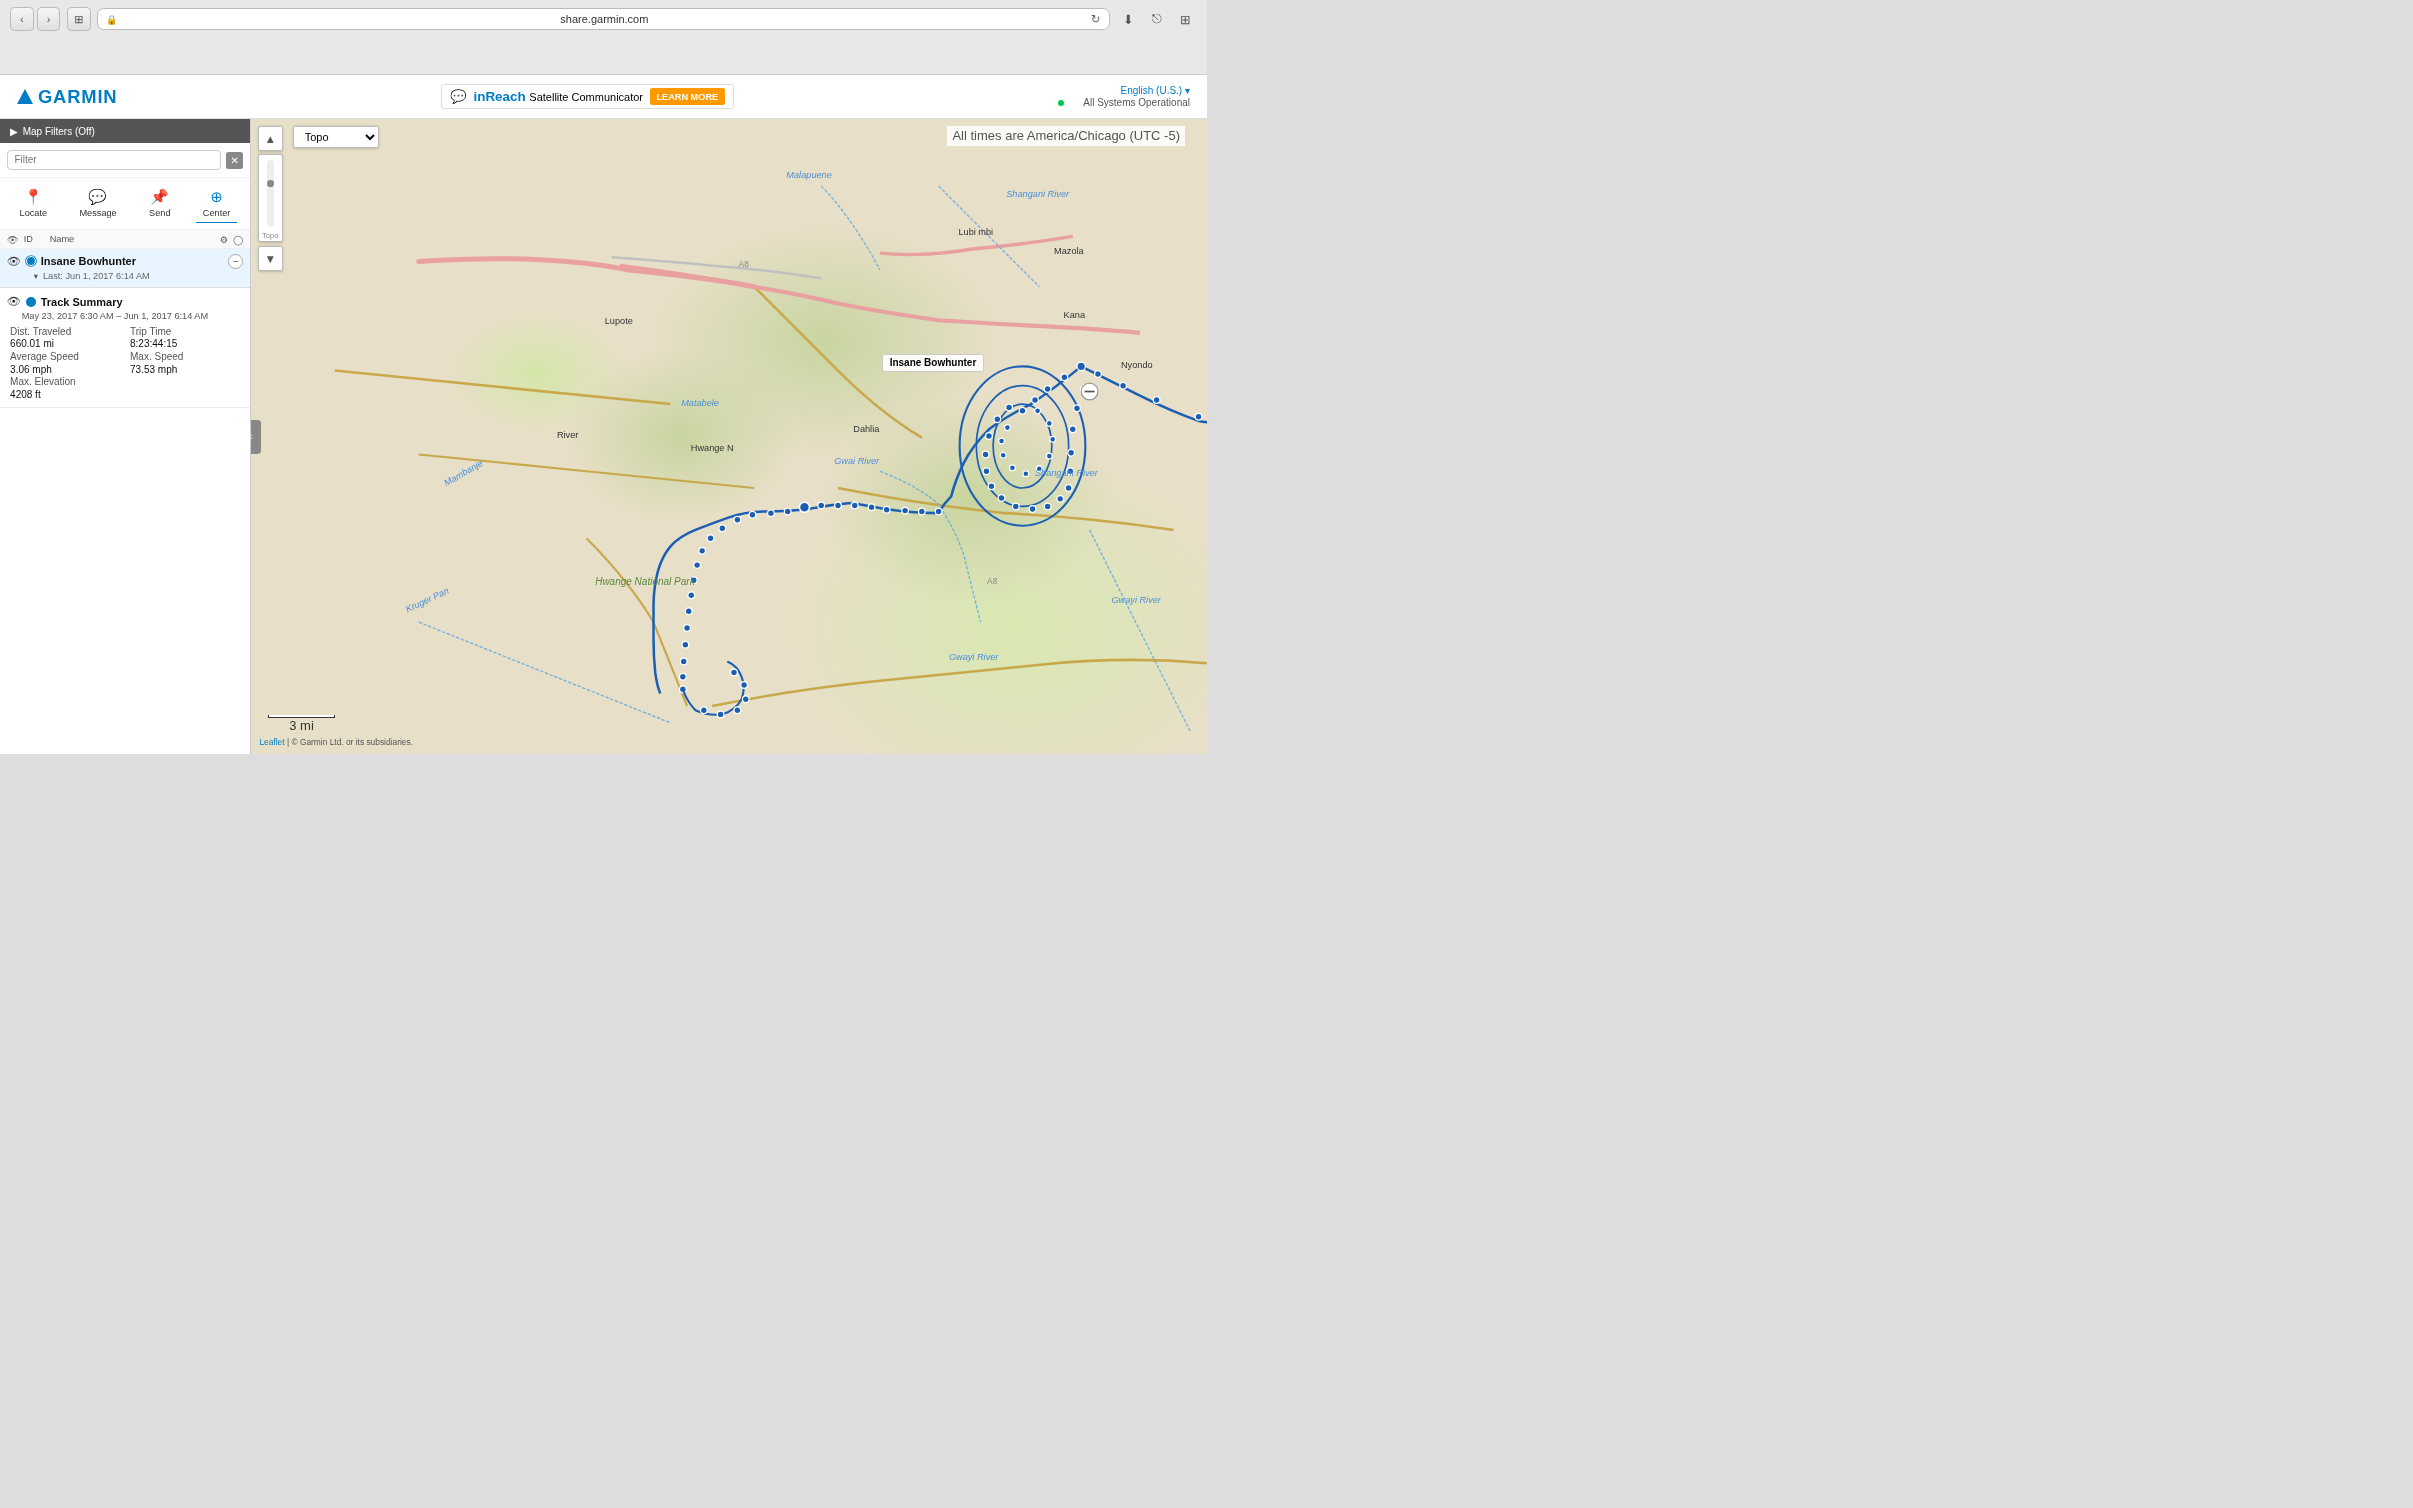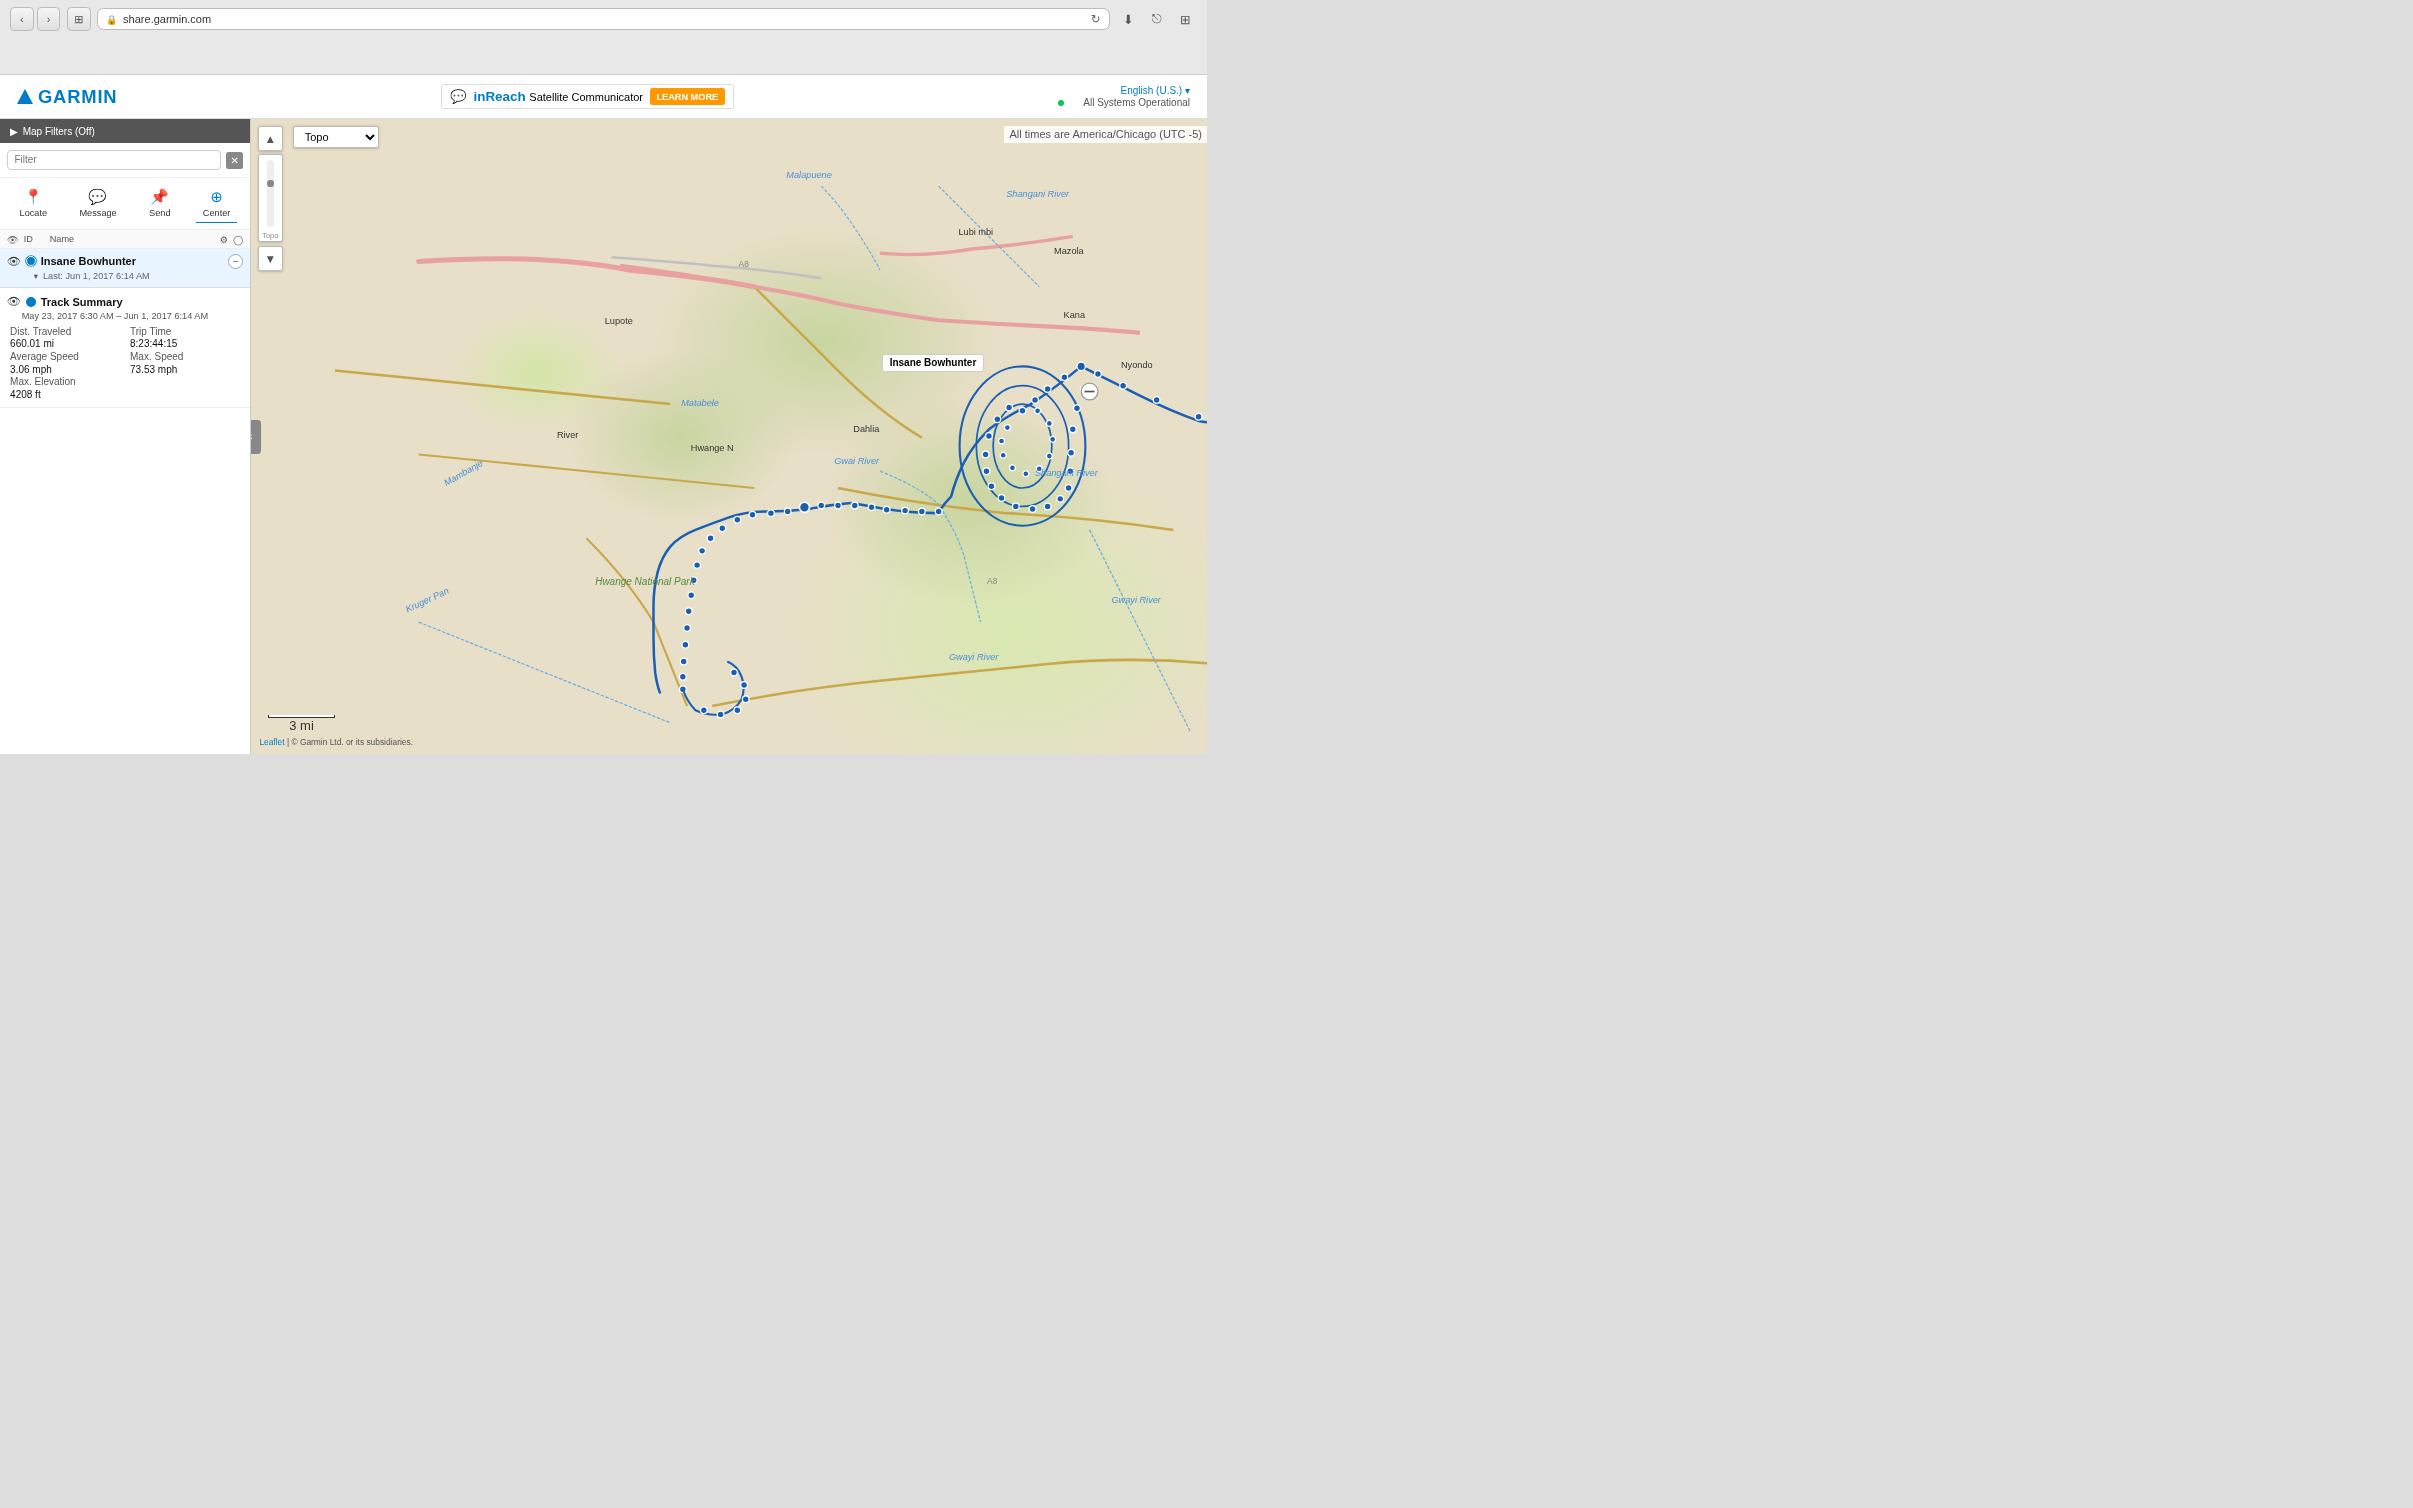--- a/index.html
+++ b/index.html
@@ -24,21 +24,21 @@
       width: 23.5px; height: 23.5px; border: 0.8px solid #bbb; border-radius: 4.2px;
       background: linear-gradient(#f5f5f5, #e0e0e0); cursor: pointer;
       display: flex; align-items: center; justify-content: center; font-size: 11px; color: #555;
     }
     .address-bar {
       flex: 1; display: flex; align-items: center; background: white;
       border: 0.8px solid #bbb; border-radius: 6.7px; padding: 3.4px 8.4px; gap: 5px;
       font-size: 11px; color: #333;
     }
     .lock-icon { color: #aaa; font-size: 9.2px; }
-    .address-text { flex: 1; text-align: left; }
+    .address-text { flex: 1; text-align: center; }
     .reload-btn { color: #666; cursor: pointer; font-size: 11.7px; }
     .toolbar-right { display: flex; gap: 5px; align-items: center; }
     .toolbar-icon-btn {
       width: 23.5px; height: 23.5px; border: none; background: transparent;
       cursor: pointer; display: flex; align-items: center; justify-content: center; color: #555; font-size: 12.6px;
     }
 
     
     .garmin-header {
       background: white; border-bottom: 0.8px solid #ddd;
@@ -184,22 +184,22 @@
     .map-type-selector {
       position: absolute; top: 6.7px; left: 42px; z-index: 10;
     }
     .map-type-select {
       background: white; border: 0.8px solid #bbb; border-radius: 2.5px;
       padding: 3.4px 17px 3.4px 6.7px; font-size: 11px; cursor: pointer;
       box-shadow: 0 0.8px 2.5px rgba(0,0,0,0.2); appearance: auto;
     }
 
     .map-timestamp {
-      position: absolute; top: 6.7px; right: 0; z-index: 10;
-      background: rgba(255,255,255,0.85); font-size: 11px; color: #555; padding: 2.5px 5px; border-radius: 0;
+      position: absolute; top: 6.7px; right: 22px; z-index: 10;
+      background: rgba(255,255,255,0.85); font-size: 13px; color: #555; padding: 2.5px 5px; border-radius: 0;
     }
 
     .sidebar-collapse-btn {
       position: absolute; top: 50%; left: -10px; transform: translateY(-50%);
       width: 20px; height: 34px; background: #888; border-radius: 0 3.4px 3.4px 0;
       display: flex; align-items: center; justify-content: center; cursor: pointer; z-index: 20; color: white; font-size: 10px;
     }
 
     
     .scale-bar {

